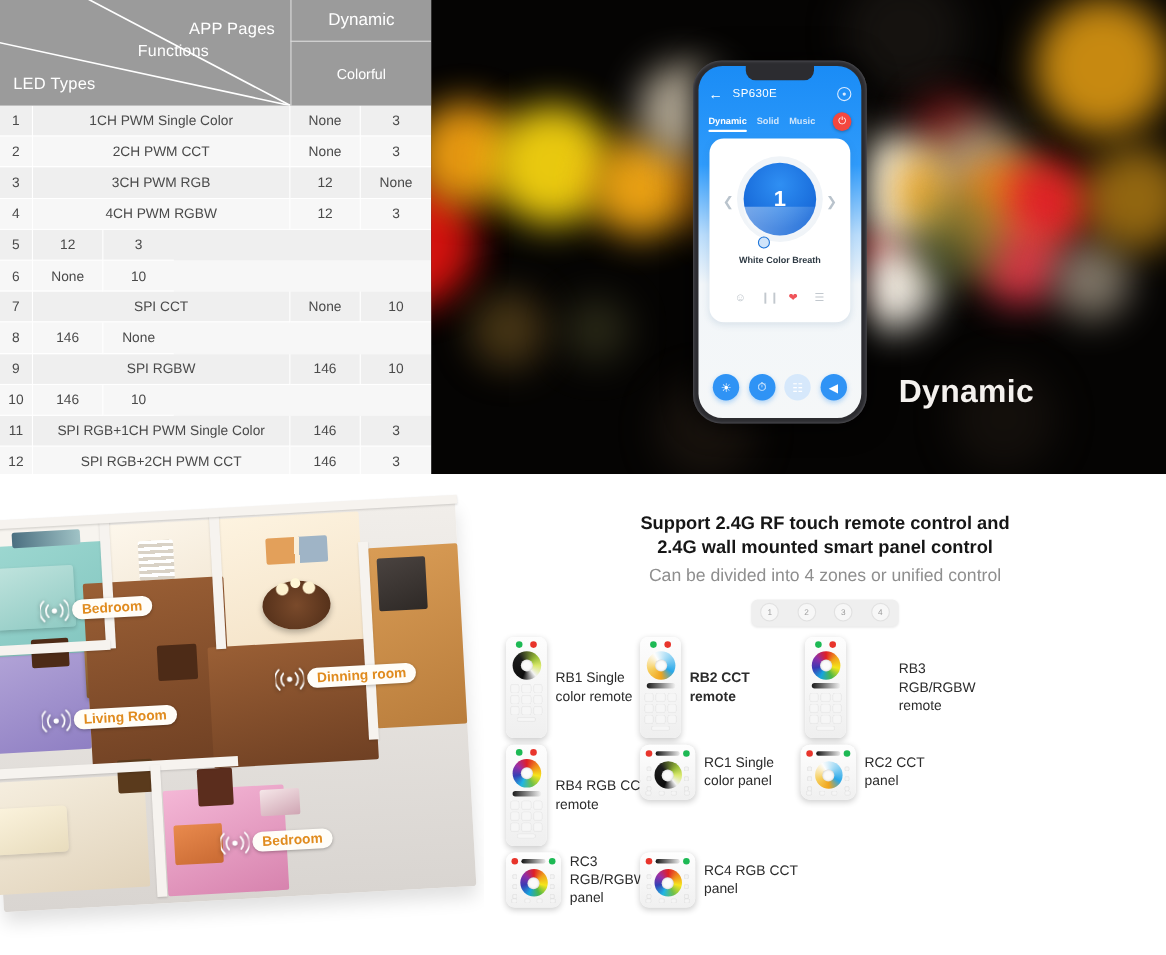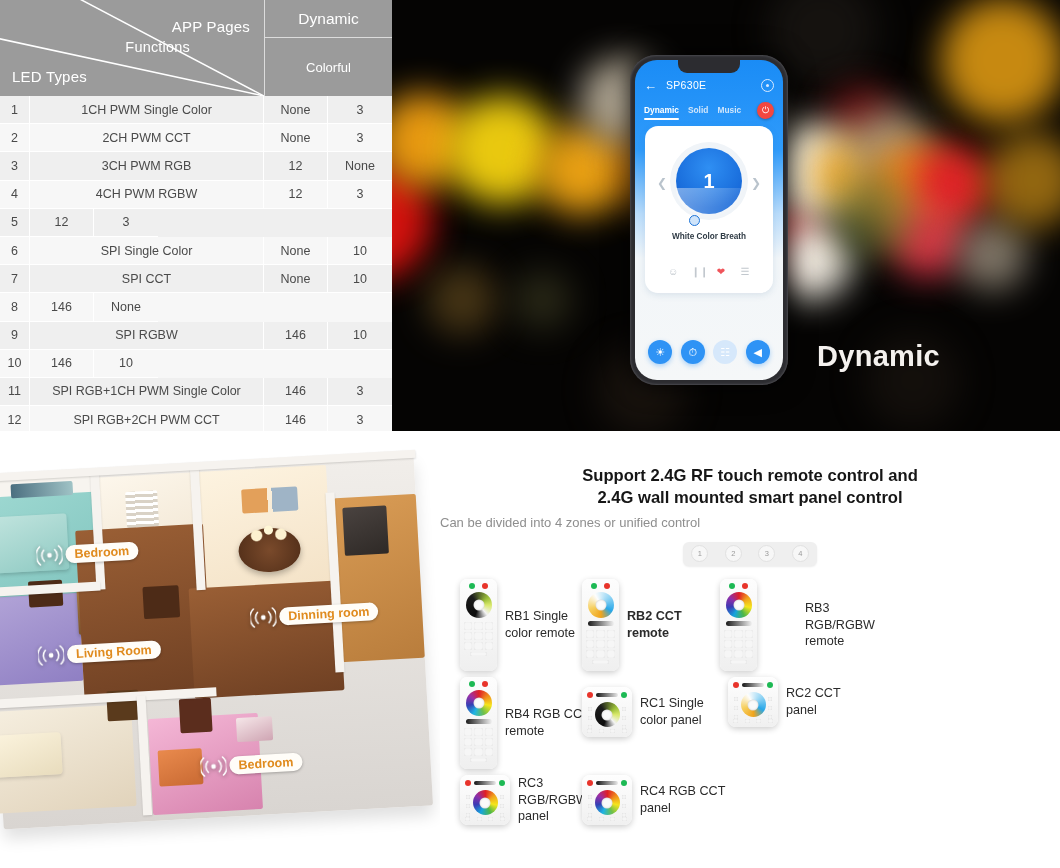--- a/index.html
+++ b/index.html
@@ -205,22 +205,22 @@
   
   .remote-panel {
     position: absolute; left: 440px; top: 431px;
     width: 620px; height: 539px; background: #fff;
   }
   .rp-title {
     margin-top: 34px; text-align: center;
     font-size: 16.6px; font-weight: bold; color: #161616; line-height: 1.35;
   }
   .rp-sub {
-    margin-top: 5px; 
-    font-size: 13px; color: #8e8e8e;
+    margin-top: 5px; text-align: center;
+    font-size: 16px; color: #8e8e8e;
   }
   .zone-bar {
     margin: 12px auto 0; width: 134px; height: 24px;
     background: #efefef; border-radius: 6px;
     display: flex; align-items: center; justify-content: space-around;
     box-shadow: 0 1px 2px rgba(0,0,0,.08);
   }
   .zone-btn {
     width: 17px; height: 17px; border-radius: 50%;
     background: #f7f7f7; border: 1px solid #e1e1e1;
@@ -332,21 +332,20 @@
           <div class="cell c-col">12</div>
           <div class="cell c-wht">3</div>
         </div>
         <div class="tbl-row alt">
           <div class="cell c-idx">5</div>
           <div class="cell c-col">12</div>
           <div class="cell c-wht">3</div>
         </div>
         <div class="tbl-row plain">
           <div class="cell c-idx">6</div>
-          <div class="cell c-type">SPI Single Color</div>
           <div class="cell c-col">None</div>
           <div class="cell c-wht">10</div>
         </div>
         <div class="tbl-row alt">
           <div class="cell c-idx">7</div>
           <div class="cell c-type">SPI CCT</div>
           <div class="cell c-col">None</div>
           <div class="cell c-wht">10</div>
         </div>
         <div class="tbl-row plain">
@@ -609,21 +608,21 @@
                 <i class="key"></i>
                 <i class="key"></i>
                 <i class="key wide"></i>
               </div>
             </div>
             <div class="dev-label">
               <div>RB2 CCT</div>
               <div>remote</div>
             </div>
           </div>
-          <div class="dev" style="position: absolute; left: 280px; top: 0px; gap: 48px;">
+          <div class="dev" style="position: absolute; left: 292px; top: 0px; gap: 48px;">
             <div class="rem">
               <div class="rem-leds">
                 <span class="led g"></span>
                 <span class="led r"></span>
               </div>
               <div class="rem-wheel" style="background:conic-gradient(#e01f26, #f0a31c, #f5e61b, #4cb748, #16a4dd, #3a3ab4, #8e2fa8, #e01f26)"></div>
               <div class="rem-bar"></div>
               <div class="rem-keys">
                 <i class="key"></i>
                 <i class="key"></i>
@@ -664,21 +663,21 @@
                 <i class="key"></i>
                 <i class="key"></i>
                 <i class="key wide"></i>
               </div>
             </div>
             <div class="dev-label">
               <div>RB4 RGB CCT</div>
               <div>remote</div>
             </div>
           </div>
-          <div class="dev" style="position: absolute; left: 142px; top: 10px; justify-content: space-between;">
+          <div class="dev" style="position: absolute; left: 142px; top: 0px; justify-content: space-between;">
             <div class="pan">
               <div class="pan-top">
                 <span class="led r"></span>
                 <span class="pan-bar"></span>
                 <span class="led g"></span>
               </div>
               <div class="pan-wheel" style="background:conic-gradient(from 200deg, #0d0d0d 0deg, #1c1c1c 120deg, #9bbf3a 210deg, #d8e86a 250deg, #f3f3f3 300deg, #0d0d0d 360deg)"></div>
               <span class="pan-side" style="left:6px;top:20px;"></span>
               <span class="pan-side" style="left:6px;top:29px;"></span>
               <span class="pan-side" style="left:6px;top:38px;"></span>

